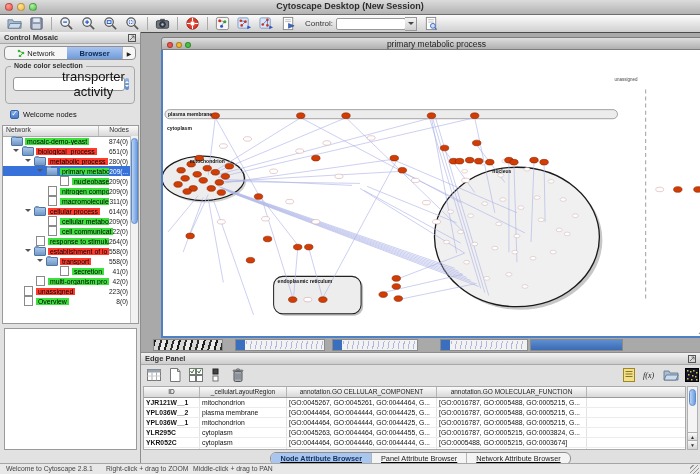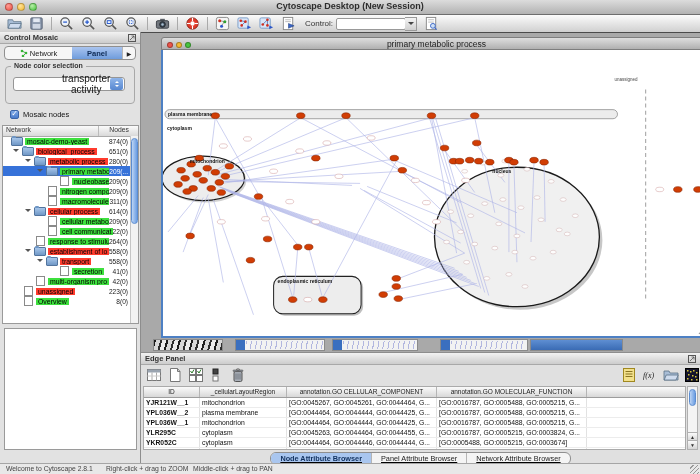--- a/index.html
+++ b/index.html
@@ -39,21 +39,21 @@
     border:1px solid #8f8f8f;border-radius:4px;overflow:hidden;background:#f6f6f6;box-sizing:border-box;}
   .cp-tab{flex:1 1 auto;display:flex;align-items:center;justify-content:center;font-size:7.5px;color:#222;gap:2px;}
   .cp-tab.sel{background:linear-gradient(#a9c4ef,#6f9cdc);font-weight:bold;color:#0d2a55;}
   .cp-tab-more{flex:0 0 12px;display:flex;align-items:center;justify-content:center;font-size:6px;color:#222;border-left:1px solid #b5b5b5;}
   .groupbox{position:absolute;left:5px;top:34px;width:130px;height:38px;border:1px solid #a8a8a8;
     border-radius:4px;box-sizing:border-box;}
   .groupbox .gb-label{position:absolute;left:5px;top:-5px;background:#e2e2e2;padding:0 3px;
     font-size:7px;font-weight:bold;color:#333;}
   .dropdown{position:absolute;left:7px;top:10px;width:112px;height:14px;background:#fff;
     border:1px solid #969696;border-radius:3px;display:flex;align-items:center;box-sizing:border-box;}
-  .dropdown .dd-text{flex:1;font-size:10px;color:#111;text-align:center;margin-left:48px;}
+  .dropdown .dd-text{flex:1;font-size:13px;color:#111;text-align:center;margin-left:48px;}
   .dd-stepper{width:13px;height:12px;background:linear-gradient(#8fb5ea,#5787d0);border-radius:2px;
     margin-right:1px;display:flex;flex-direction:column;align-items:center;justify-content:center;}
   .dd-stepper i{border:2.5px solid transparent;display:block;height:0;width:0;}
   .dd-stepper i.up{border-bottom-color:#fff;margin-bottom:1px;}
   .dd-stepper i.dn{border-top-color:#fff;margin-top:1px;}
   .cb-row{position:absolute;left:10px;top:78px;display:flex;align-items:center;gap:4px;}
   .checkbox{width:9px;height:9px;border-radius:2px;background:linear-gradient(#7fa9e6,#4a7ccc);
     border:1px solid #3a64a8;color:#fff;font-size:8px;line-height:8px;text-align:center;box-sizing:border-box;}
   .checkbox::after{content:"✓";position:relative;top:-1px;left:0px;}
   .cb-label{font-size:7.5px;color:#111;}
@@ -275,37 +275,37 @@
         <svg width="8" height="8" viewBox="0 0 8 8">
             <line x1="2" y1="2" x2="6" y2="4" stroke="#2f8e2f" stroke-width=".8"></line>
             <line x1="6" y1="4" x2="3" y2="7" stroke="#2f8e2f" stroke-width=".8"></line>
             <circle cx="2" cy="2" r="1.3" fill="#35b435"></circle>
             <circle cx="6" cy="4" r="1.3" fill="#35b435"></circle>
             <circle cx="3" cy="7" r="1.3" fill="#35b435"></circle>
           </svg>
         <span>Network</span>
       </div>
       <div class="cp-tab sel">
-        <span>Panel</span>
+        <span>Browser</span>
       </div>
       <div class="cp-tab-more">▶</div>
     </div>
     <div class="groupbox">
       <span class="gb-label">Node color selection</span>
       <div class="dropdown">
         <span class="dd-text">transporter activity</span>
         <span class="dd-stepper">
             <i class="up"></i>
             <i class="dn"></i>
           </span>
       </div>
     </div>
     <div class="cb-row">
       <span class="checkbox"></span>
-      <span class="cb-label">Mosaic nodes</span>
+      <span class="cb-label">Welcome nodes</span>
     </div>
     <div class="tree-wrap">
       <div class="tree-head">
         <div class="th1">Network</div>
         <div class="th2">Nodes</div>
       </div>
       <div class="tree-body" id="tree-body">
           <div class="trow" style="padding-left: 8px;">
             <span class="tfolder"></span>
             <span class="chip" style="background:#3ee03e">mosaic-demo-yeast</span>

